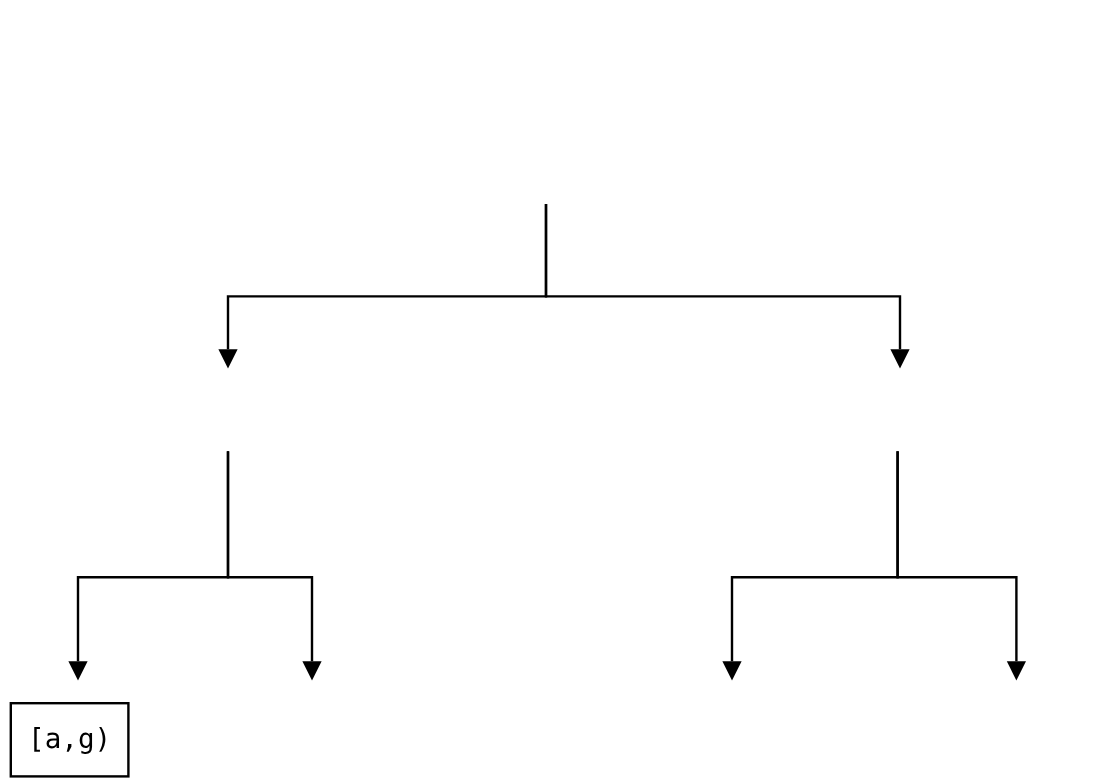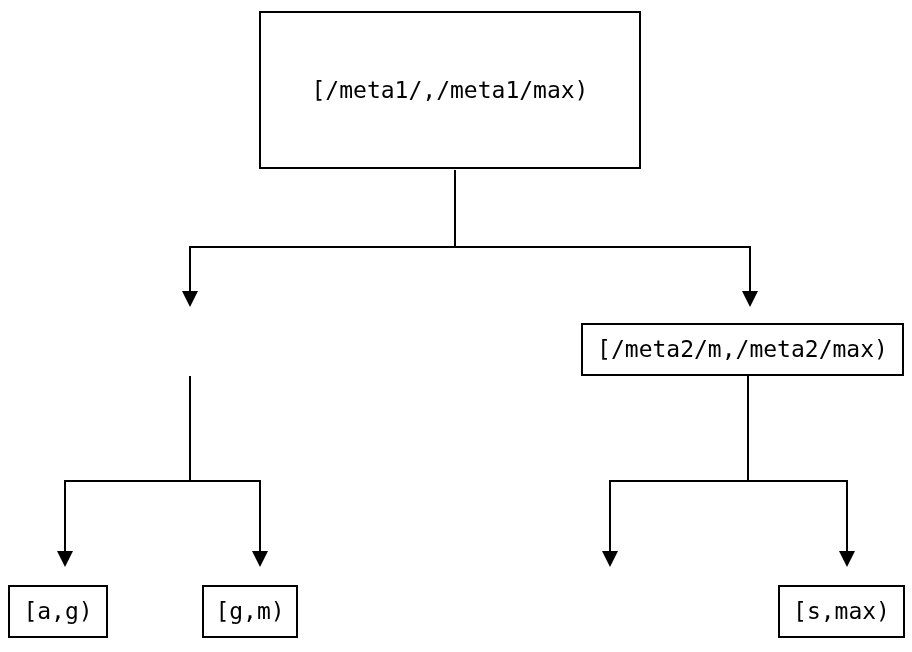--- a/index.html
+++ b/index.html
@@ -46,21 +46,21 @@
     display: flex;
     align-items: center;
     justify-content: center;
     font-size: 23px;
     line-height: 1;
     white-space: nowrap;
   }
   .node-root      { left: 259px; top: 11px;  width: 382px; height: 158px; }
   .node-meta2-low { left: 21px;  top: 323px; width: 325px; height: 53px; }
   .node-meta2-high{ left: 581px; top: 323px; width: 323px; height: 53px; }
-  .node-leaf-ag   { left: 8px;   top: 585px; width: 100px; height: 53px; }
+  .node-leaf-ag   { left: 8px;   top: 585px; width: 100px; height: 63px; }
   .node-leaf-gm   { left: 202px; top: 585px; width: 96px;  height: 53px; }
   .node-leaf-ms   { left: 553px; top: 585px; width: 101px; height: 53px; }
   .node-leaf-smax { left: 778px; top: 585px; width: 127px; height: 53px; }
 </style>
 </head>
 <body>
 
 <div class="canvas">
 
   <svg class="connectors" width="912" height="652" viewBox="0 0 912 652" xmlns="http://www.w3.org/2000/svg">
@@ -77,35 +77,23 @@
     <path class="edge" d="M190 376 V481 H260 V551"></path>
     <polygon class="arrow" points="252,551 268,551 260,567"></polygon>
 
     <path class="edge" d="M748 376 V481 H610 V551"></path>
     <polygon class="arrow" points="602,551 618,551 610,567"></polygon>
 
     <path class="edge" d="M748 376 V481 H847 V551"></path>
     <polygon class="arrow" points="839,551 855,551 847,567"></polygon>
   </svg>
 
-  <div class="node node-root">
-    <span>[/meta1/,/meta1/max)</span>
-  </div>
 
 
-  <div class="node node-meta2-high">
-    <span>[/meta2/m,/meta2/max)</span>
-  </div>
 
   <div class="node node-leaf-ag">
     <span>[a,g)</span>
   </div>
 
-  <div class="node node-leaf-gm">
-    <span>[g,m)</span>
-  </div>
 
 
-  <div class="node node-leaf-smax">
-    <span>[s,max)</span>
-  </div>
 
 </div>
 
 </body></html>

